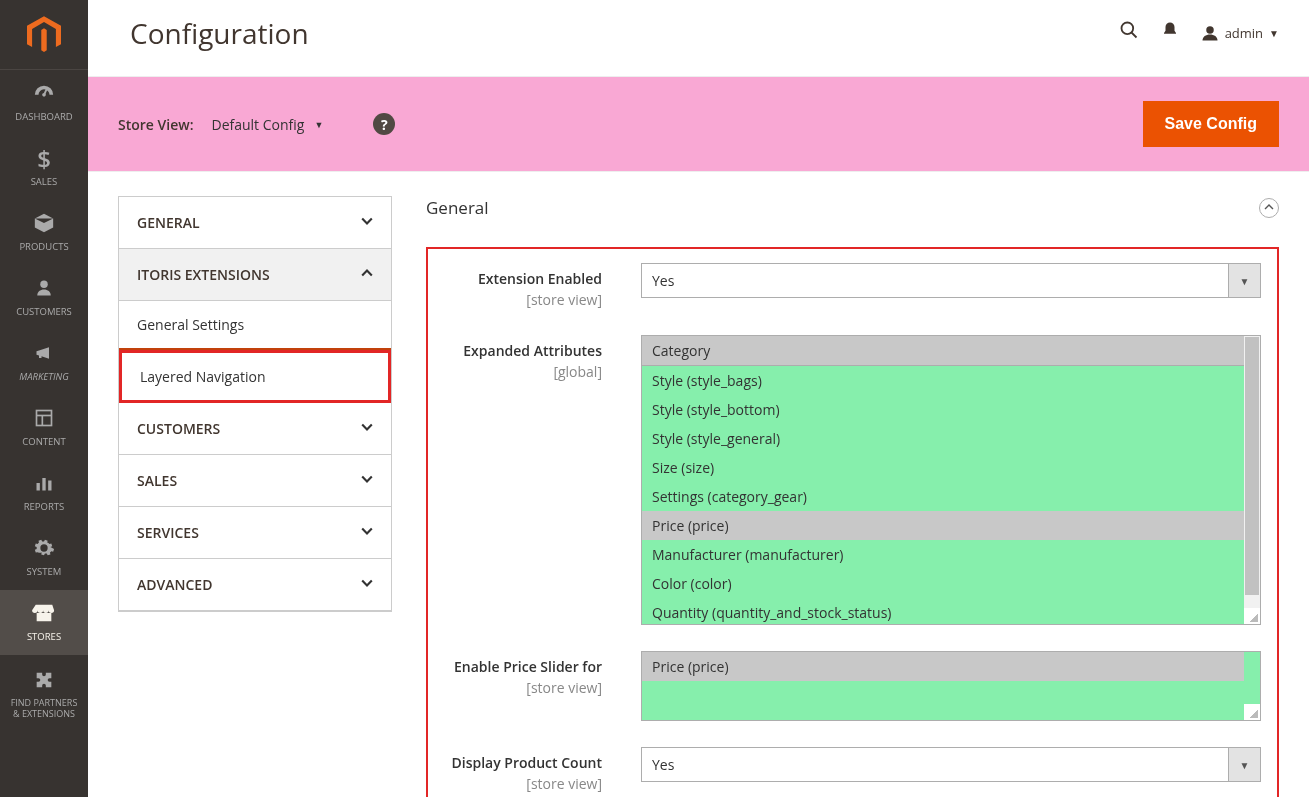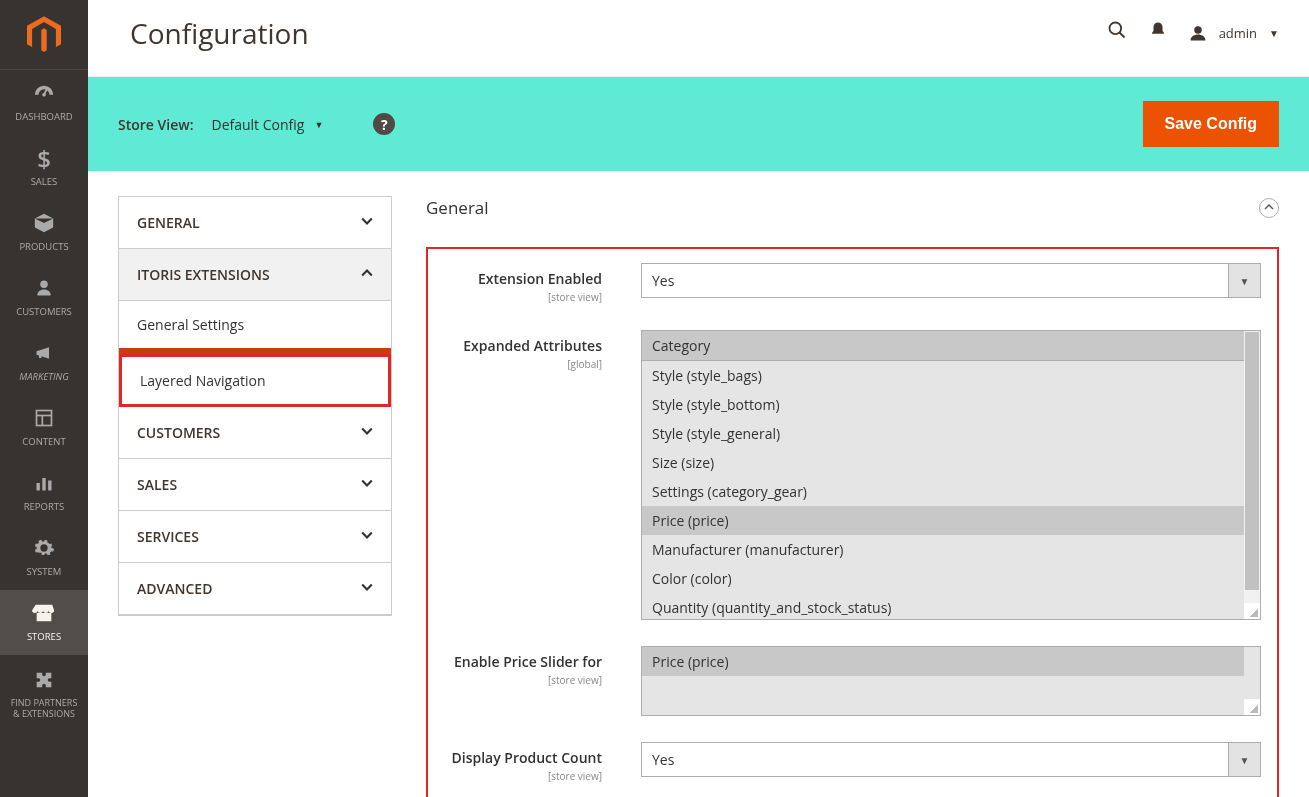--- a/index.html
+++ b/index.html
@@ -9,50 +9,50 @@
 .sidebar-logo svg { width: 34px; height: 38px; }
 .sidebar-item { display: flex; flex-direction: column; align-items: center; justify-content: center; padding: 10px 4px 12px; font-size: 9.5px; text-align: center; color: #aaa; cursor: pointer; }
 .sidebar-item.active { background: #524d49; color: #f7f3eb; }
 .sidebar-item .sicon { font-size: 22px; margin-bottom: 4px; height: 26px; display: flex; align-items: center; justify-content: center; }
 .sidebar-item.partners { font-size: 9px; line-height: 11px; padding-top: 12px; }
 .main { margin-left: 88px; padding: 0; }
 .page-header { display: flex; align-items: center; justify-content: space-between; padding: 14px 30px 24px 42px; }
 .page-title { font-size: 28px; font-weight: 400; color: #41362f; }
 .header-actions { display: flex; align-items: center; gap: 22px; color: #41362f; }
 .header-icon { font-size: 19px; cursor: pointer; }
-.user-menu { display: flex; align-items: center; gap: 12px; cursor: pointer; font-size: 13px; }
+.user-menu { display: flex; align-items: center; gap: 6px; cursor: pointer; font-size: 13px; }
 .user-menu .caret { font-size: 10px; }
-.toolbar { display: flex; align-items: center; justify-content: space-between; padding: 24px 30px; background: #5eead4; border-top: 1px solid #eee; border-bottom: 1px solid #eee; margin: 0 0 24px; }
+.toolbar { display: flex; align-items: center; justify-content: space-between; padding: 24px 30px; background: #f9a8d4; border-top: 1px solid #eee; border-bottom: 1px solid #eee; margin: 0 0 24px; }
 .toolbar-left { display: flex; align-items: center; gap: 18px; }
 .toolbar-label { font-weight: 600; font-size: 14px; color: #41362f; }
 .store-switch { display: flex; align-items: center; gap: 10px; color: #333; font-size: 14px; cursor: pointer; }
 .store-switch .caret { font-size: 9px; }
 .help-icon { width: 22px; height: 22px; border-radius: 50%; background: #514943; color: #fff; display: flex; align-items: center; justify-content: center; font-weight: 700; font-size: 14px; margin-left: 32px; cursor: pointer; }
 .btn-primary { background: #eb5202; color: #fff; border: none; padding: 14px 22px; font-size: 16px; font-weight: 600; cursor: pointer; }
 .content { display: flex; padding: 0 30px 40px 30px; gap: 34px; align-items: flex-start; }
 .config-tabs { width: 274px; border: 1px solid #ccc; background: #fff; }
 .tab-head { display: flex; align-items: center; justify-content: space-between; padding: 16px 18px; border-bottom: 1px solid #ccc; font-weight: 600; font-size: 14px; color: #41362f; cursor: pointer; background: #fff; }
 .tab-head.expanded { background: #f1f1f1; }
 .tab-head .chev { font-size: 12px; color: #333; }
 .sub-item { padding: 14px 18px; font-size: 14px; color: #333; cursor: pointer; background: #fff; }
 .sub-item.active { border: 3px solid #e22626; font-weight: 400; }
-.sub-item.plain { border-bottom: 6px solid #c2410c; }
+.sub-item.plain { border-bottom: 2px solid #c2410c; }
 .config-panel { flex: 1; }
 .section-title { font-size: 17px; color: #333; margin-bottom: 28px; display: flex; align-items: center; justify-content: space-between; cursor: pointer; }
 .collapse-icon { width: 20px; height: 20px; border: 1px solid #adadad; border-radius: 50%; display: flex; align-items: center; justify-content: center; font-size: 10px; color: #555; }
 .fieldset-box { border: 2px solid #e22626; padding: 14px 16px 14px 2px; }
 .field-row { display: flex; align-items: flex-start; margin-bottom: 26px; }
 .field-row:last-child { margin-bottom: 2px; }
 .field-label { width: 190px; text-align: right; padding-right: 18px; padding-top: 6px; font-weight: 600; font-size: 14px; color: #333; }
-.field-scope { display: block; font-weight: 400; font-size: 10px; color: #888; margin-top: 2px; }
+.field-scope { display: block; font-weight: 400; font-size: 14px; color: #888; margin-top: 2px; }
 .field-control { flex: 1; padding-left: 21px; }
 .select-wrap { display: flex; }
 .select-wrap .sel-body { flex: 1; border: 1px solid #adadad; padding: 7px 10px; font-size: 14px; color: #333; background: #fff; }
 .select-wrap .sel-caret { width: 32px; border: 1px solid #adadad; border-left: none; background: #e3e3e3; display: flex; align-items: center; justify-content: center; font-size: 10px; color: #555; cursor: pointer; }
-.multiselect { border: 1px solid #adadad; height: 290px; overflow: hidden; position: relative; background: #e5e5e5; }
+.multiselect { border: 1px solid #adadad; height: 290px; overflow: hidden; position: relative; background: #86efac; }
 .ms-scroll { position: absolute; right: 0; top: 0; width: 16px; height: 100%; background: #f1f1f1; }
 .ms-thumb { position: absolute; right: 1px; top: 1px; width: 14px; height: 258px; background: #c1c1c1; }
 .ms-corner { position: absolute; right: 0; bottom: 0; width: 16px; height: 16px; background: #fff; }
 .ms-corner::before { content: ''; position: absolute; right: 2px; bottom: 2px; width: 8px; height: 8px; background: linear-gradient(135deg, transparent 50%, #bbb 50%); }
 .ms-option { padding: 5px 10px; font-size: 14px; color: #333; cursor: pointer; margin-right: 16px; }
 .ms-option.selected { background: #c8c8c8; }
 .ms-option:first-child { border-bottom: 1px solid #adadad; }
 .multiselect.short { height: 70px; }
 .multiselect.short .ms-option:first-child { border-bottom: none; }
 .multiselect.short .ms-corner { display: block; }

